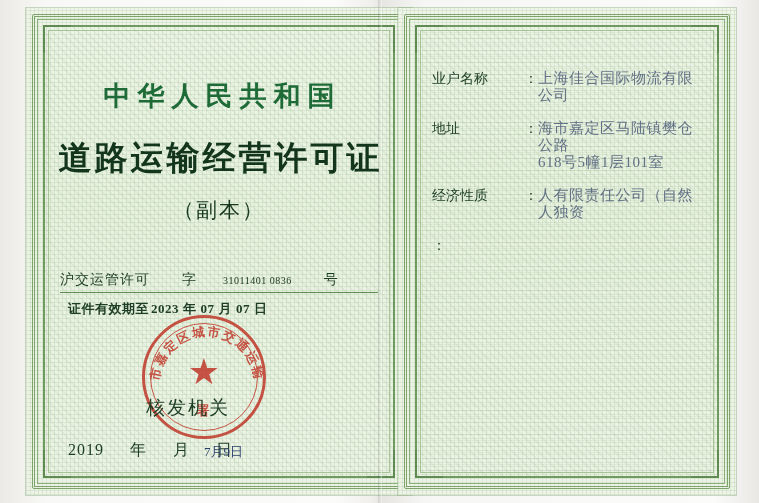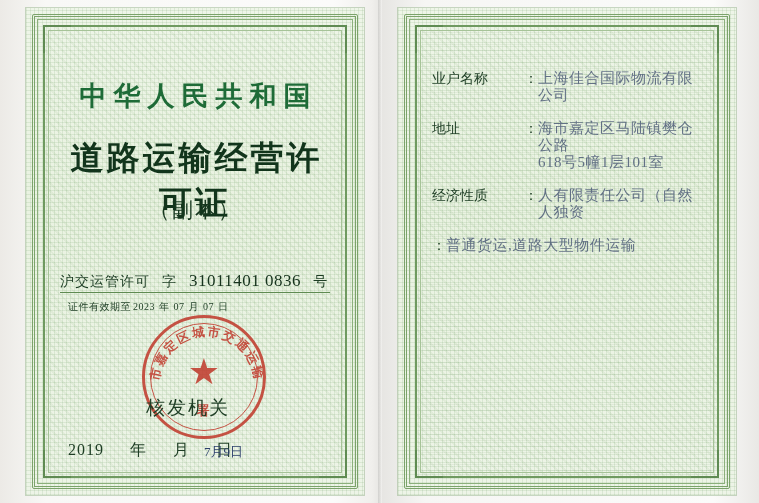--- a/index.html
+++ b/index.html
@@ -30,21 +30,21 @@
   .cert {
     position: absolute;
     top: 8px;
     height: 487px;
     background:
       repeating-linear-gradient(0deg, rgba(120,165,110,0.16) 0px, rgba(120,165,110,0.16) 1px, rgba(255,255,255,0) 1px, rgba(255,255,255,0) 4px),
       repeating-linear-gradient(90deg, rgba(120,165,110,0.16) 0px, rgba(120,165,110,0.16) 1px, rgba(255,255,255,0) 1px, rgba(255,255,255,0) 4px),
       linear-gradient(180deg,#eef5e8 0%,#e9f2e1 40%,#edf4e7 100%);
     box-shadow: 0 0 0 1px rgba(150,180,140,0.5);
   }
-  .cert-left  { left: 26px;  width: 338px; }
+  .cert-left  { left: 26px;  width: 338px; padding-left: 48px; }
   .cert-right { left: 398px; width: 338px; }
 
   
   .border-outer {
     position: absolute;
     left: 6px; top: 6px; right: 6px; bottom: 6px;
     border: 3px double #7ba36a;
     border-radius: 2px;
   }
   .border-mid {
@@ -116,46 +116,48 @@
   .lic-line {
     position: absolute;
     top: 235px;
     left: 6px;
     right: 6px;
     display: flex;
     align-items: baseline;
     font-size: 14px;
     color: #1d3d24;
     white-space: nowrap;
+    gap: 20px;
   }
   .lic-label { letter-spacing: 1px; }
   .lic-zi { margin-left: 12px; letter-spacing: 1px; }
   .lic-num {
-    margin-left: 12px;
-    font-family: "Liberation Serif", serif;
-    font-size: 17px;
+    margin-left: 6px;
+    font-family: "Liberation Serif", serif;
+    font-size: 10px;
     letter-spacing: 0.5px;
     color: #16331d;
   }
   .lic-hao { margin-left: 12px; letter-spacing: 1px; }
   .rule {
     position: absolute;
     left: 6px; right: 6px;
     top: 256px;
     border-bottom: 1px solid #5f8b52;
   }
 
   .valid-line {
     position: absolute;
     top: 264px;
     left: 14px;
-    font-size: 10px;
+    font-size: 13px;
     color: #1d3d24;
     white-space: nowrap;
     letter-spacing: 0.5px;
+    font-weight: bold;
   }
   .valid-line .v { margin: 0 2px; }
 
   .bottom-date {
     position: absolute;
     bottom: 6px;
     left: 14px;
     right: 28px;
     font-size: 16px;
     color: #1d3d24;
@@ -369,21 +371,20 @@
         </div>
 
         <div class="field-row">
           <span class="field-label spread">经济性质</span>
           <span class="field-colon">：</span>
           <span class="field-value">人有限责任公司（自然人独资</span>
         </div>
 
         <div class="field-row">
           <span class="field-colon">：</span>
-          <span class="field-value">普通货运,道路大型物件运输</span>
         </div>
 
       </div>
     </div>
   </div>
 
   <div class="fold"></div>
 </div>
 
 </body></html>

